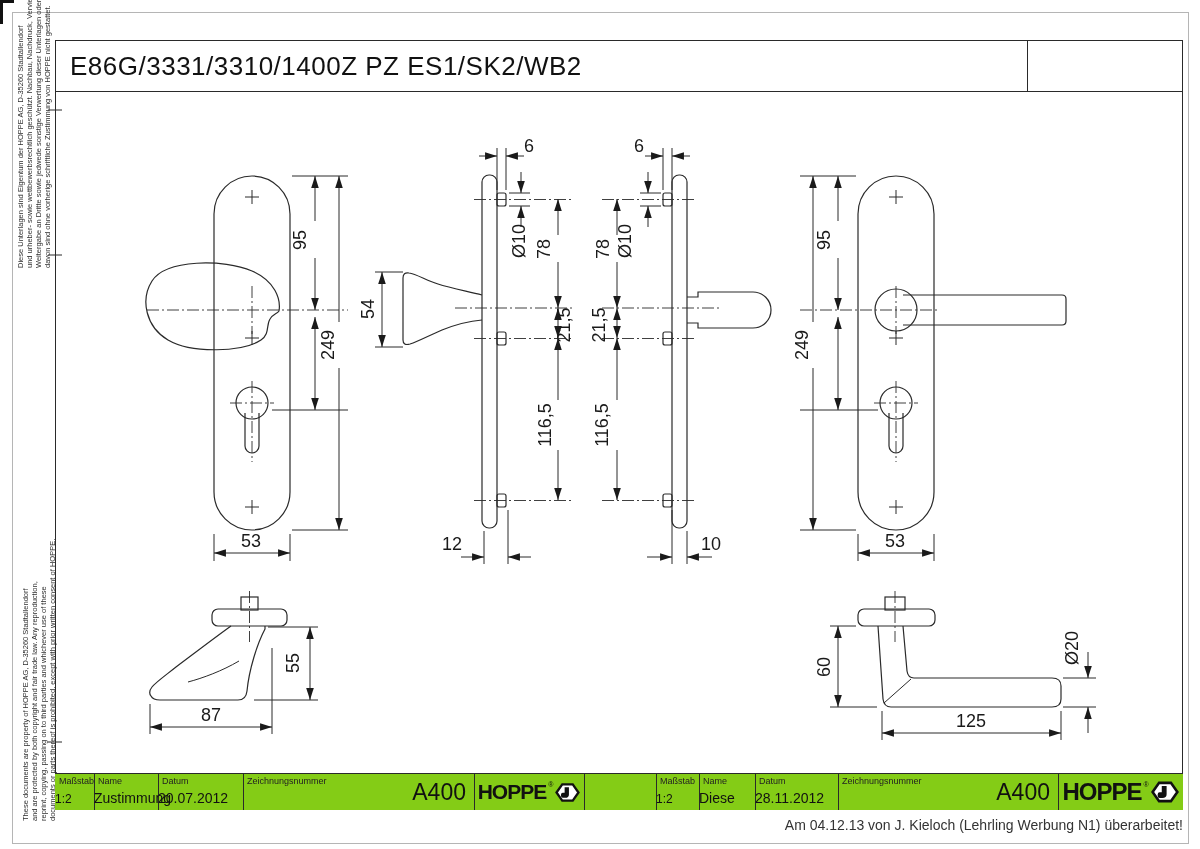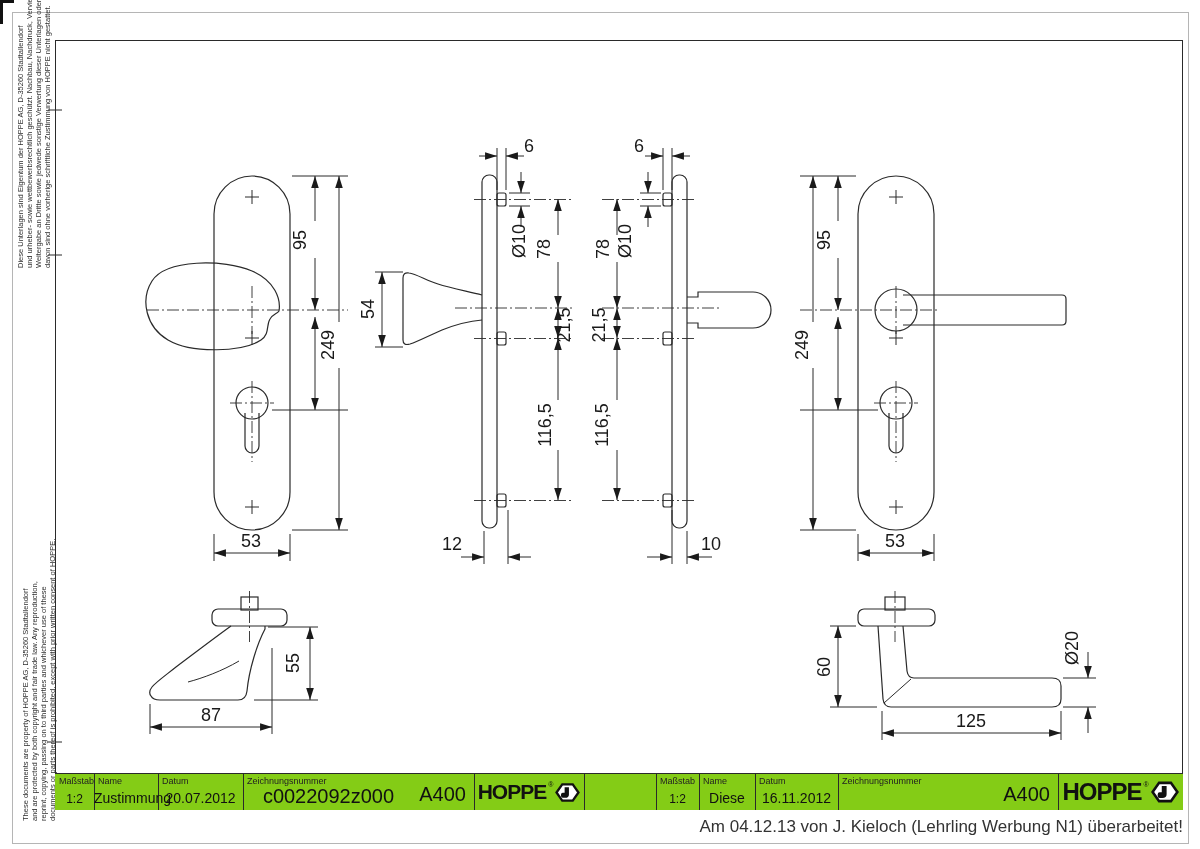--- a/index.html
+++ b/index.html
@@ -13,27 +13,27 @@
   #drawing-title{position:absolute;left:14px;top:50%;transform:translateY(-50%);
                  font-size:26px;letter-spacing:.5px;color:#111;white-space:nowrap;}
   .legal{position:absolute;transform:rotate(-90deg);transform-origin:0 0;
          font-size:7.5px;line-height:9px;color:#2e2e2e;white-space:nowrap;}
   #legal-de{left:16px;top:268px;width:240px;}
   #legal-en{left:21px;top:821px;width:235px;}
   #strip{left:55px;top:773px;width:1128px;height:37px;border-top:1px solid #2a2a2a;background:#84cc16;}
   .cell{position:absolute;top:0;bottom:0;border-right:1px solid #2a2a2a;}
   .cell.last{border-right:none;}
   .cell .lbl{position:absolute;left:4px;top:2px;font-size:9px;color:#222;white-space:nowrap;}
-  .cell .val{position:absolute;left:0;right:0;bottom:4px;text-align:center;font-size:14px;color:#111;white-space:nowrap;}
+  .cell .val{position:absolute;left:0;right:0;bottom:4px;font-size:14px;color:#111;white-space:nowrap;}
   .cell .val.big{font-size:20px;bottom:2px;}
-  .cell .norm{position:absolute;right:8px;bottom:4px;font-size:20px;color:#111;}
+  .cell .norm{position:absolute;right:8px;bottom:4px;font-size:23px;color:#111;}
   .hoppe{display:flex;align-items:center;justify-content:center;height:100%;gap:2px;}
   .hoppe .word{font-weight:bold;letter-spacing:-1px;color:#111;}
   .hoppe .mark{font-size:7px;align-self:flex-start;margin-top:7px;color:#111;}
-  #rev-note{right:17px;top:817px;font-size:17px;color:#333;white-space:nowrap;}
+  #rev-note{right:17px;top:817px;font-size:14px;color:#333;white-space:nowrap;}
   svg text{fill:#1a1a1a;}
   .dm{font-size:18px;}
   .ln{stroke:#2a2a2a;stroke-width:1.2;fill:none;}
   .tn{stroke:#2a2a2a;stroke-width:1;fill:none;}
   .cl{stroke:#2a2a2a;stroke-width:0.9;fill:none;stroke-dasharray:12 3 2 3;}
 </style>
 </head>
 <body>
 
 <div id="sheet">
@@ -257,37 +257,40 @@
     <div>Weitergabe an Dritte sowie jedwede sonstige Verwertung dieser Unterlagen oder Teilen</div>
     <div>davon sind ohne vorherige schriftliche Zustimmung von HOPPE nicht gestattet.</div>
   </div>
   <div class="legal" id="legal-en">
     <div>These documents are property of HOPPE AG, D-35260 Stadtallendorf</div>
     <div>and are protected by both copyright and fair trade law. Any reproduction,</div>
     <div>reprint, copying, passing on to third parties and whichever use of these</div>
     <div>documents or parts thereof is prohibited, except with prior written consent of HOPPE.</div>
   </div>
 
+  <div class="abs" id="title-band">
+    <span id="drawing-title">E86G/3331/3310/1400Z PZ ES1/SK2/WB2</span>
+    <div class="divider"></div>
+  </div>
 
   <div class="abs" id="strip">
     <div class="cell" style="left:0;width:39px;">
       <span class="lbl">Maßstab</span>
       <span class="val" style="font-size:12px">1:2</span>
     </div>
     <div class="cell" style="left:39px;width:64px;">
       <span class="lbl">Name</span>
       <span class="val">Zustimmung</span>
     </div>
     <div class="cell" style="left:103px;width:85px;">
       <span class="lbl">Datum</span>
       <span class="val">20.07.2012</span>
     </div>
     <div class="cell" style="left:188px;width:231px;">
       <span class="lbl">Zeichnungsnummer</span>
-      <span class="val big" style="padding-right:60px">c0022092z000</span>
       <span class="norm">A400</span>
     </div>
     <div class="cell" style="left:419px;width:110px;">
       <div class="hoppe">
         <span class="word" style="font-size:21px">HOPPE</span>
         <span class="mark">®</span>
         <svg width="25" height="21" viewBox="0 0 26 22">
           <polygon points="1.5,11 7.5,2.5 18.5,2.5 24.5,11 18.5,19.5 7.5,19.5" fill="#fff" stroke="#111" stroke-width="2.4"></polygon>
           <path d="M 10,5.5 h 4.5 v 7.5 q 0,3.5 -4,3.5 h -2.5 q -1.8,0 -1.8,-1.8 v -1.6 q 0,-1.8 1.8,-1.8 h 2 z" fill="#111"></path>
         </svg>
@@ -297,21 +300,21 @@
     <div class="cell" style="left:601px;width:43px;">
       <span class="lbl">Maßstab</span>
       <span class="val" style="font-size:12px">1:2</span>
     </div>
     <div class="cell" style="left:644px;width:56px;">
       <span class="lbl">Name</span>
       <span class="val">Diese</span>
     </div>
     <div class="cell" style="left:700px;width:83px;">
       <span class="lbl">Datum</span>
-      <span class="val">16.11.2012</span>
+      <span class="val">28.11.2012</span>
     </div>
     <div class="cell" style="left:783px;width:220px;">
       <span class="lbl">Zeichnungsnummer</span>
       <span class="norm">A400</span>
     </div>
     <div class="cell last" style="left:1003px;width:125px;">
       <div class="hoppe">
         <span class="word" style="font-size:24px">HOPPE</span>
         <span class="mark">®</span>
         <svg width="28" height="24" viewBox="0 0 26 22">

